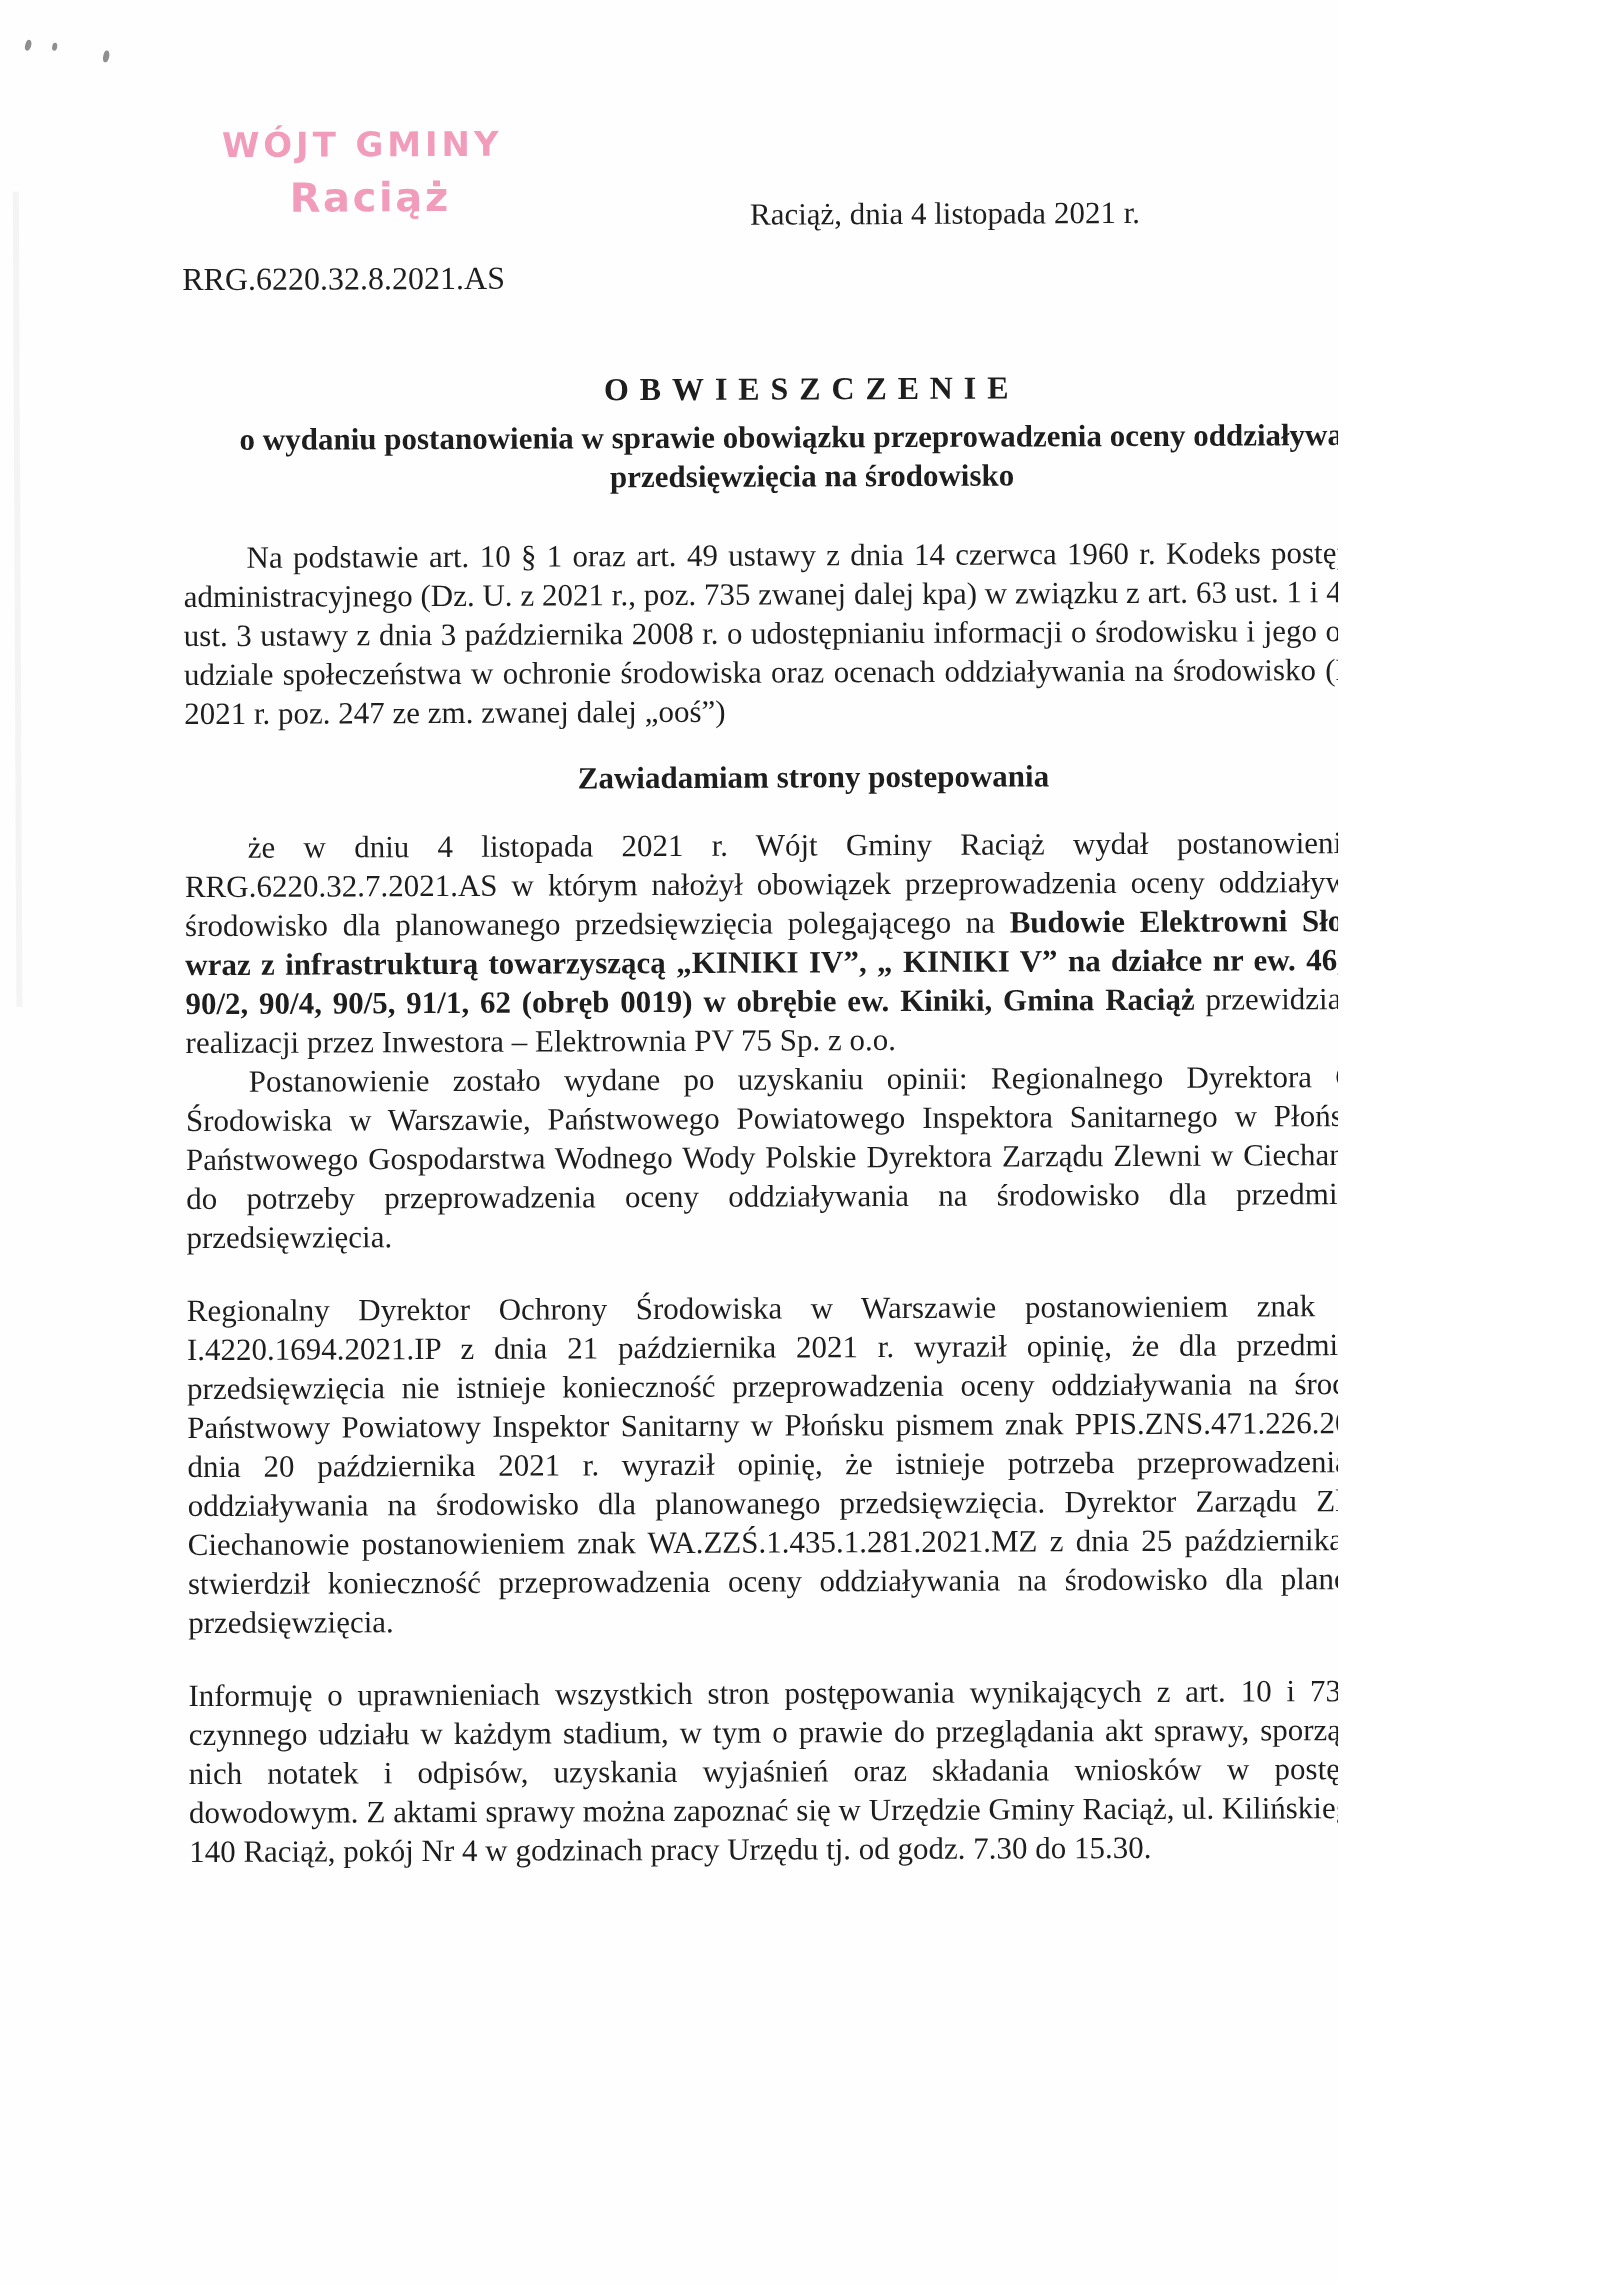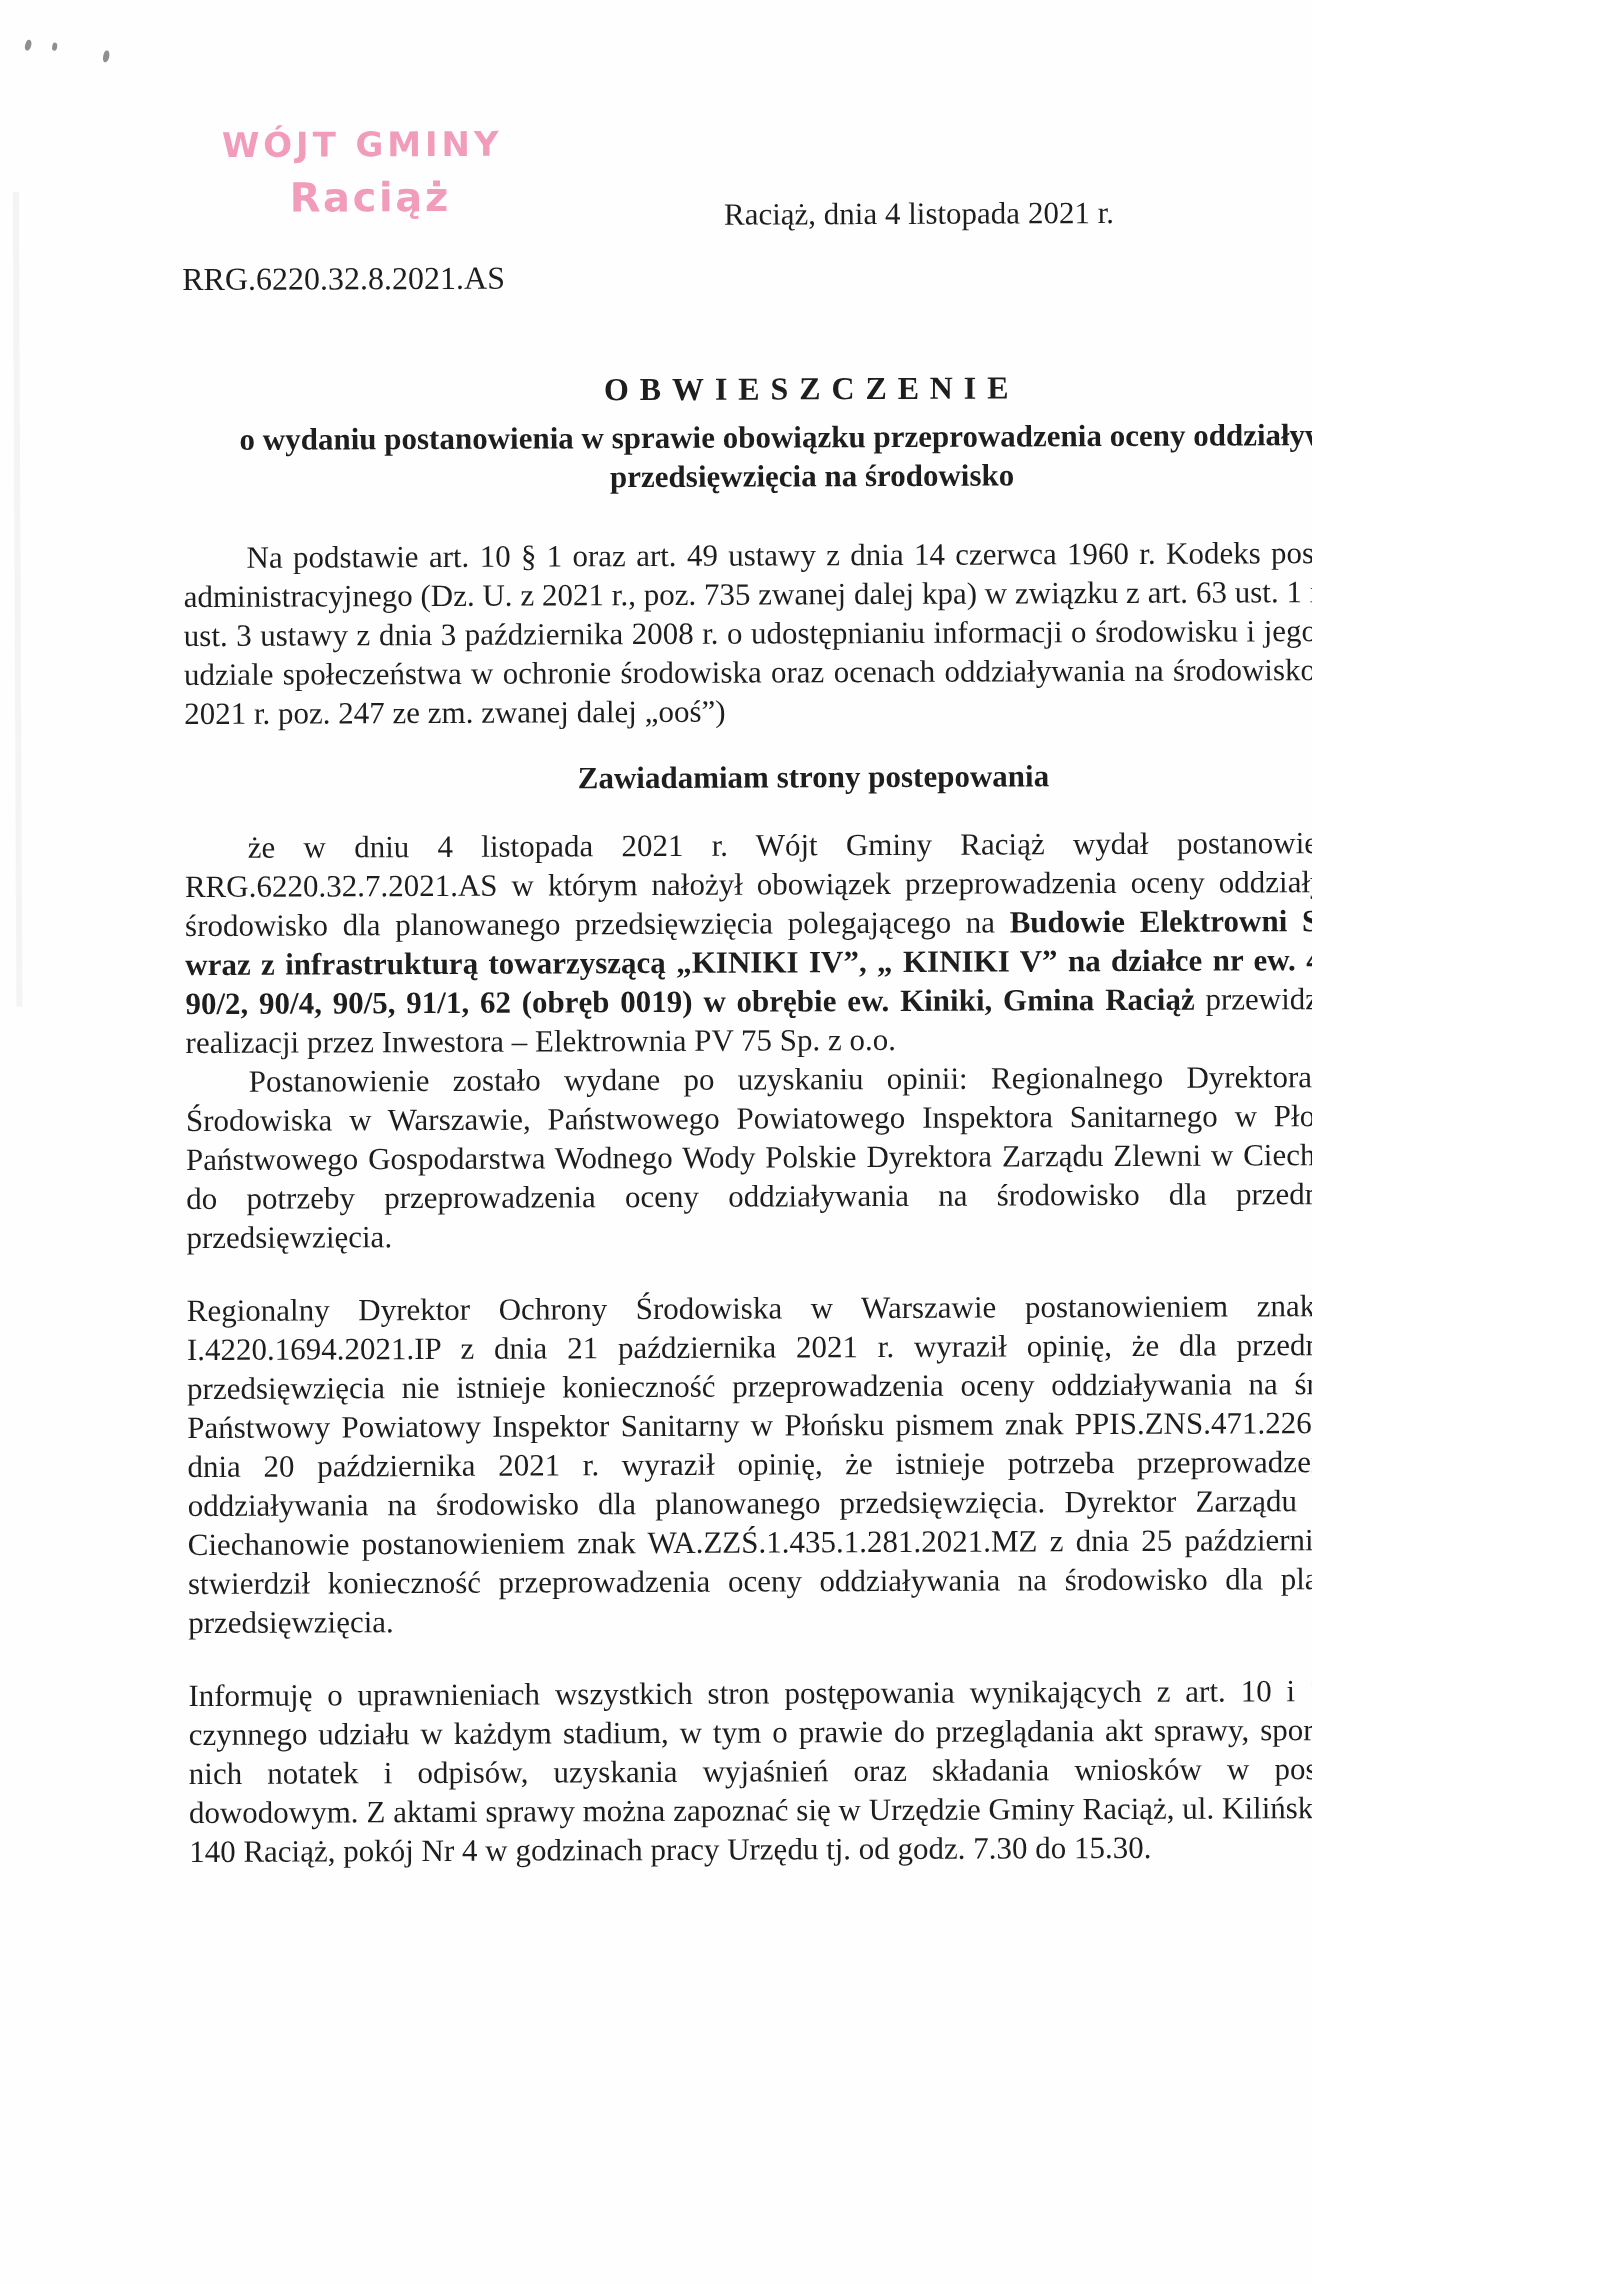--- a/index.html
+++ b/index.html
@@ -3,20 +3,21 @@
 <meta charset="utf-8">
 <style>
   html,body{margin:0;padding:0;background:#ffffff;}
   .page{
     position:relative;
     width:1312px;height:2284px;
     background:#fefefe;
     overflow:hidden;
     font-family:"Liberation Serif", serif;
     color:#1e1e1e;
+    padding-left:26px;
   }
   .scan{position:absolute;inset:0;transform:rotate(-0.25deg);}
   
   .speck{position:absolute;background:#6a6a6a;border-radius:45% 55% 50% 50%;opacity:.75;}
   .speck1{left:30px;top:37px;width:5.9px;height:11px;transform:rotate(18deg);}
   .speck2{left:57px;top:40px;width:4.6px;height:7.8px;transform:rotate(10deg);}
   .speck3{left:108px;top:48px;width:5.9px;height:11.7px;transform:rotate(14deg);}
   .edge-band{position:absolute;left:17px;top:189px;width:5.9px;height:815px;background:#f1f1f1;opacity:.8;}
   
   .stamp{

